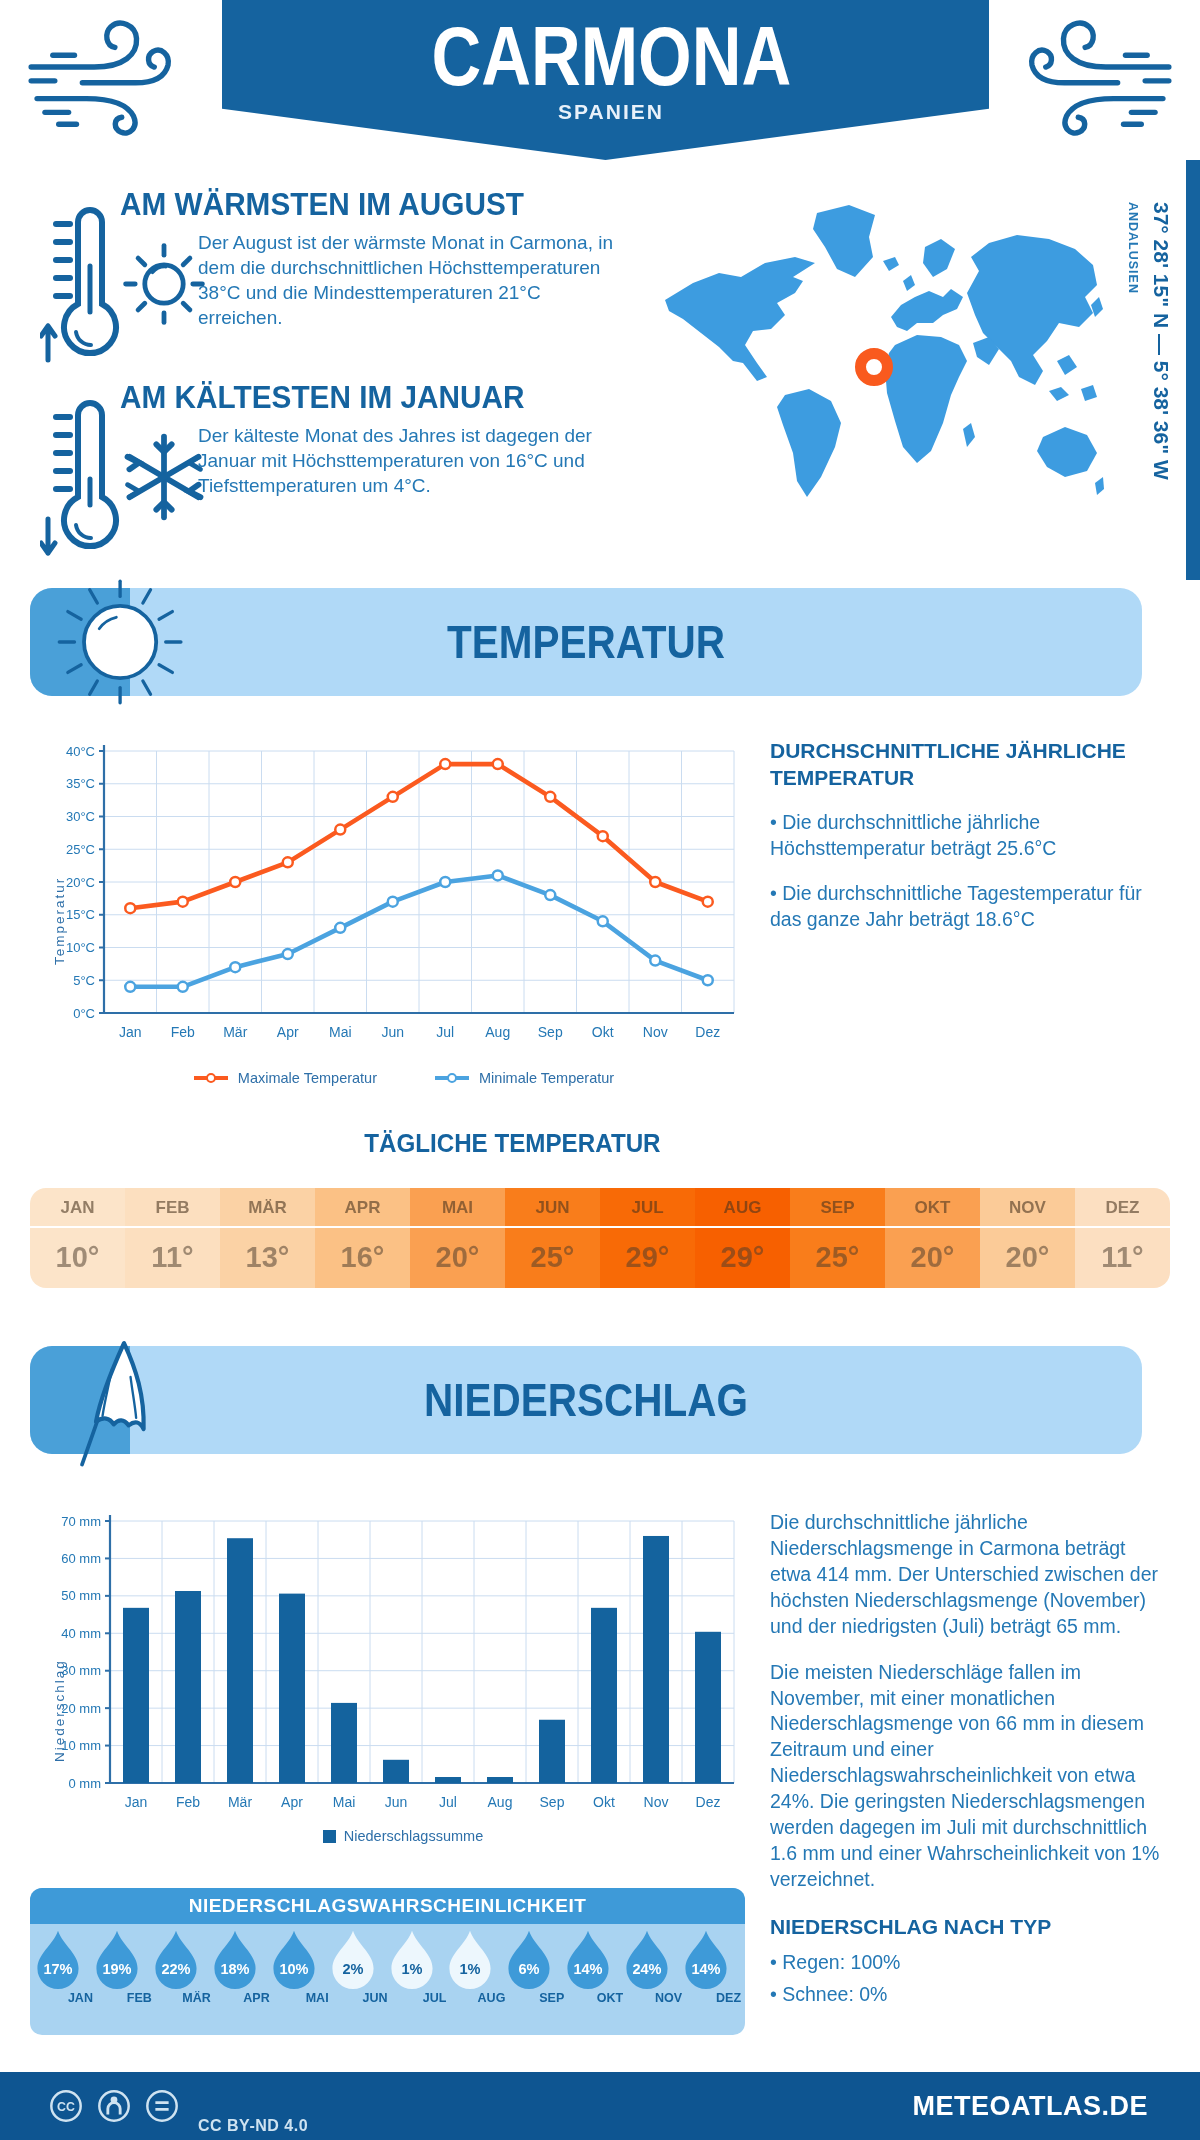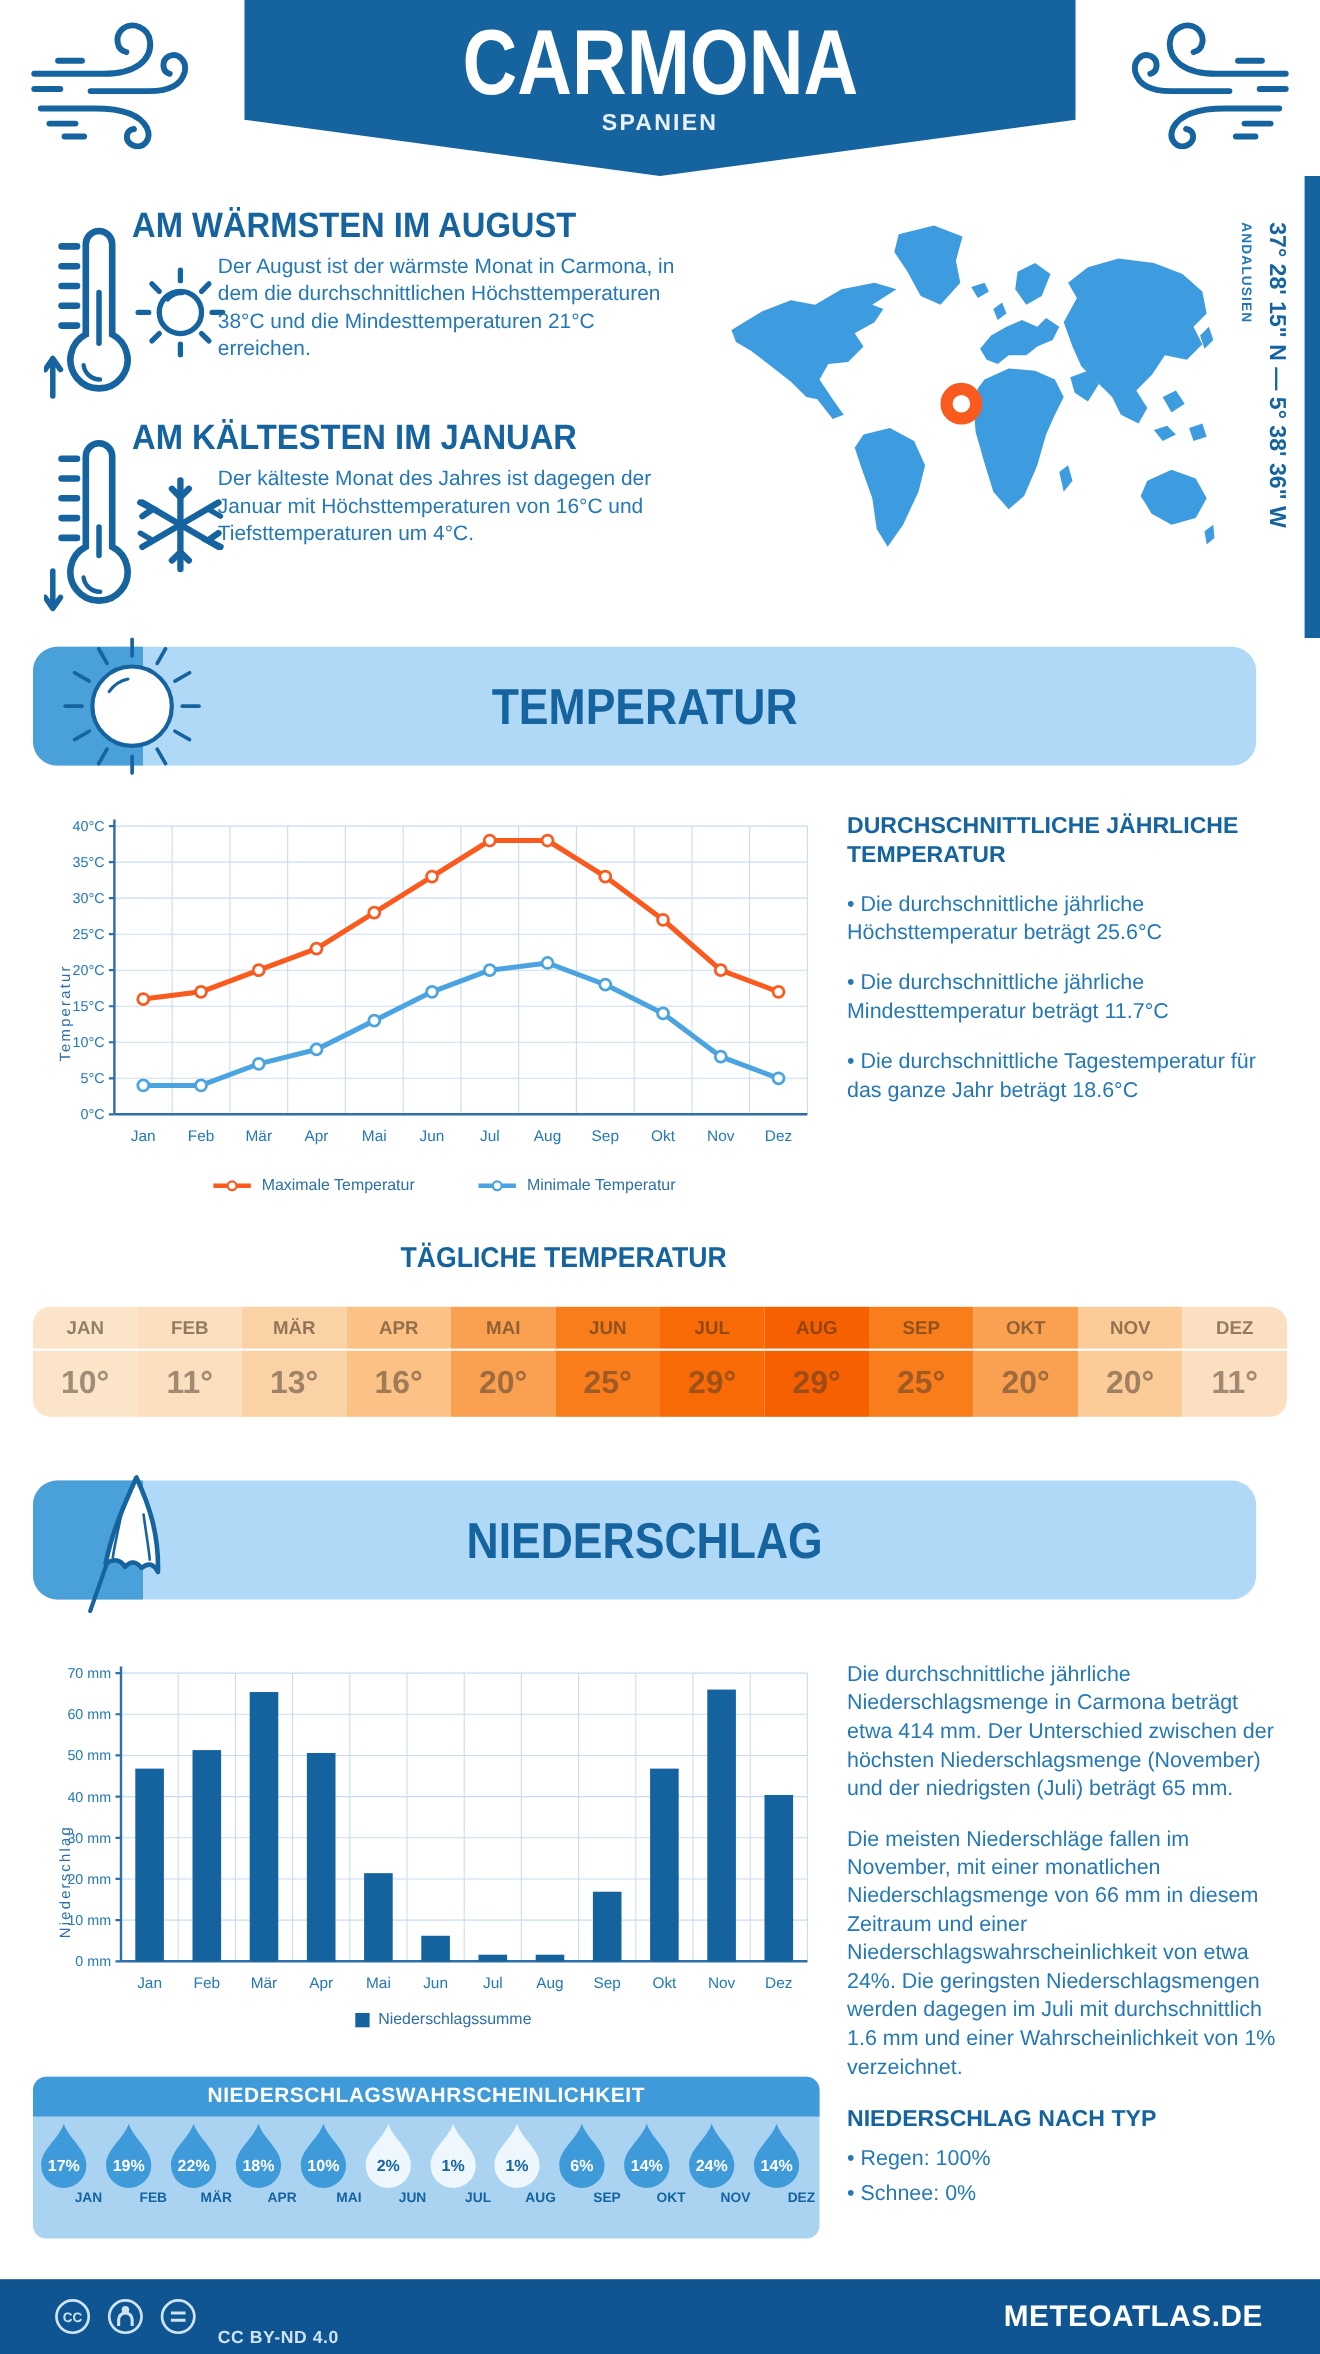--- a/index.html
+++ b/index.html
@@ -2,21 +2,21 @@
 <html><head>
 <meta charset="utf-8">
 <style>
   html,body{margin:0;padding:0;background:#fff;}
   .page{position:relative;width:1200px;height:2140px;background:#fff;overflow:hidden;
         font-family:"Liberation Sans",sans-serif;}
   svg{display:block;}
 
   
   .banner{position:absolute;left:222px;top:0;width:756px;height:160px;background:#15639f;
-          clip-path:polygon(0 0,100% 0,100% 68%,50% 100%,0 68%);text-align:center;color:#fff;}
+          clip-path:polygon(0 0,100% 0,100% 68%,50% 100%,0 68%);text-align:center;color:#fff;padding-left:11px;}
   .banner-title{display:inline-block;margin-top:14px;font-size:84px;font-weight:bold;
                 transform:scaleX(.82);transform-origin:center;letter-spacing:0;line-height:1;}
   .banner-sub{margin-top:2px;font-size:21px;letter-spacing:2px;font-weight:bold;color:#e8f1fa;}
   .wind{position:absolute;top:8px;width:180px;height:128px;}
   .wind-l{left:16px;}
   .wind-r{left:1004px;transform:scaleX(-1);}
 
   
   .hl{position:absolute;left:40px;width:590px;height:190px;}
   .hl1{top:190px;} .hl2{top:383px;}
@@ -317,21 +317,20 @@
           <line x1="2" y1="6" x2="36" y2="6" stroke="#4ba3e0" stroke-width="4"></line>
           <circle cx="19" cy="6" r="4" fill="#fff" stroke="#4ba3e0" stroke-width="2"></circle>
         </svg>
         <span>Minimale Temperatur</span>
       </div>
     </div>
 
   <div class="aside" style="top:737px;">
     <h3>DURCHSCHNITTLICHE JÄHRLICHE TEMPERATUR</h3>
     <p>• Die durchschnittliche jährliche Höchsttemperatur beträgt 25.6°C</p>
-    <p>• Die durchschnittliche jährliche Mindesttemperatur beträgt 11.7°C</p>
     <p>• Die durchschnittliche Tagestemperatur für das ganze Jahr beträgt 18.6°C</p>
   </div>
 
   <div class="daily-title">
     <span style="display:inline-block;transform:scaleX(.93);">TÄGLICHE TEMPERATUR</span>
   </div>
   <div id="dtable" class="dtable">
       <div class="mcol" style="background: rgb(252, 228, 201);">
         <div class="mh">JAN</div>
         <div class="mv">10°</div>

